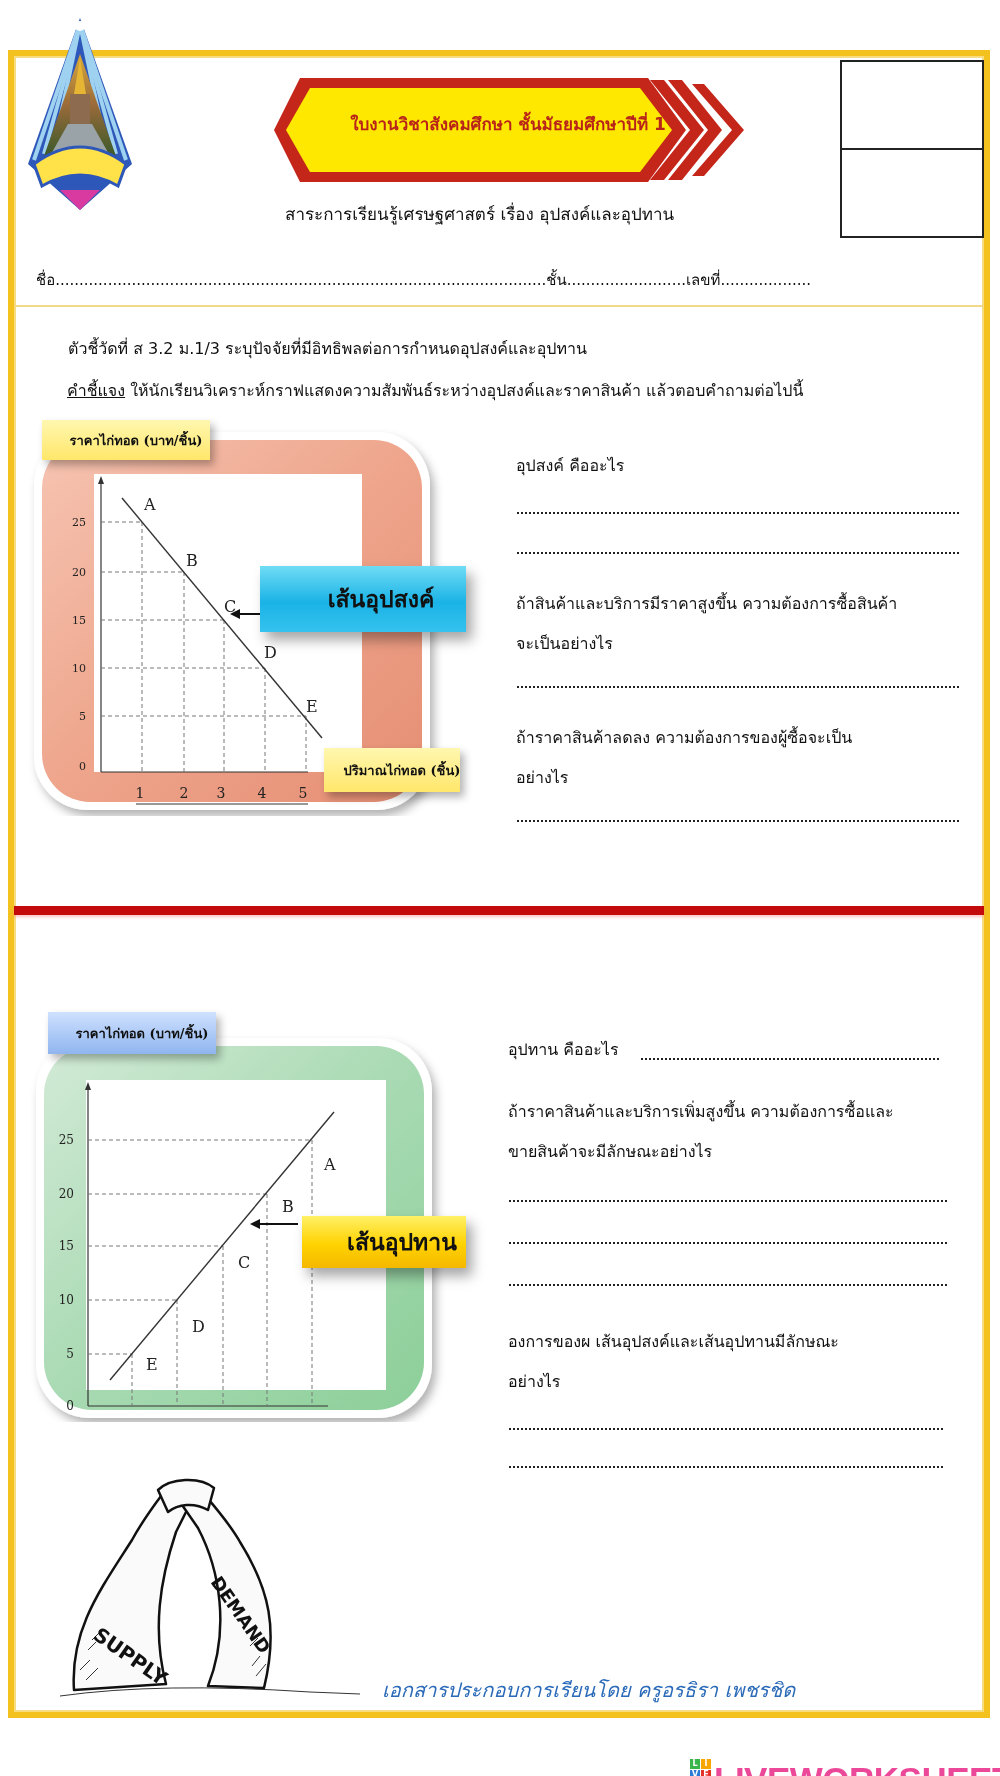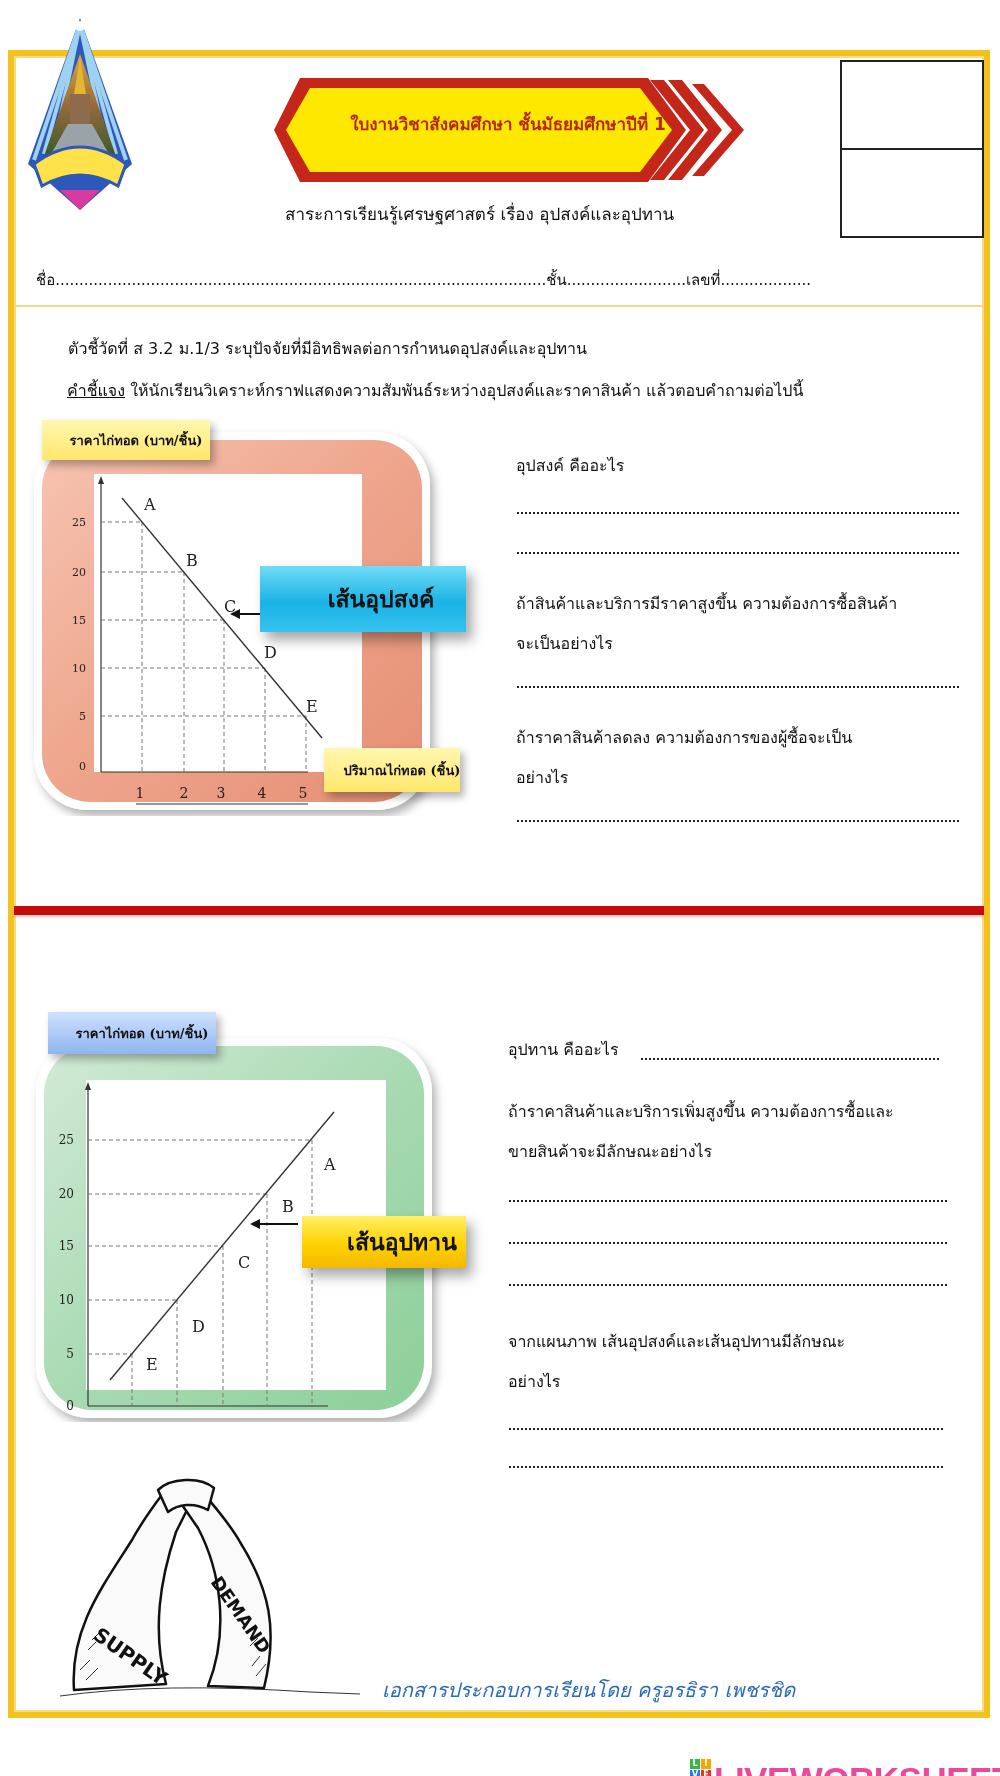--- a/index.html
+++ b/index.html
@@ -252,21 +252,21 @@
 
 <div class="q" style="left:508px; top:1030px;">อุปทาน คืออะไร</div>
 <div class="dots" style="left:640px; top:1058px; width:300px;"></div>
 
 <div class="q" style="left:508px; top:1092px;">ถ้าราคาสินค้าและบริการเพิ่มสูงขึ้น ความต้องการซื้อและ</div>
 <div class="q" style="left:508px; top:1132px;">ขายสินค้าจะมีลักษณะอย่างไร</div>
 <div class="dots" style="left:508px; top:1200px; width:440px;"></div>
 <div class="dots" style="left:508px; top:1242px; width:440px;"></div>
 <div class="dots" style="left:508px; top:1284px; width:440px;"></div>
 
-<div class="q" style="left:508px; top:1322px;">จากแผนภาพ เส้นอุปสงค์และเส้นอุปทานมีลักษณะ</div>
+<div class="q" style="left:508px; top:1322px;">องการของผ เส้นอุปสงค์และเส้นอุปทานมีลักษณะ</div>
 <div class="q" style="left:508px; top:1362px;">อย่างไร</div>
 <div class="dots" style="left:508px; top:1428px; width:436px;"></div>
 <div class="dots" style="left:508px; top:1466px; width:436px;"></div>
 
 <svg class="abs" style="left:40px; top:1470px;" width="340" height="240" viewBox="0 0 340 240">
   <g fill="#fafafa" stroke="#111" stroke-width="2.5" stroke-linejoin="round">
     <path d="M34 220 C30 160 60 120 92 70 C104 48 118 30 124 22 L138 18 L150 34 L136 62 C120 110 112 160 126 214 Z"></path>
     <path d="M224 218 C238 160 230 120 200 72 C190 54 174 36 164 24 L152 20 L140 32 L158 58 C180 100 190 160 168 216 Z"></path>
     <path d="M118 20 C130 8 160 6 174 18 L168 40 C154 32 138 34 128 42 Z"></path>
   </g>

